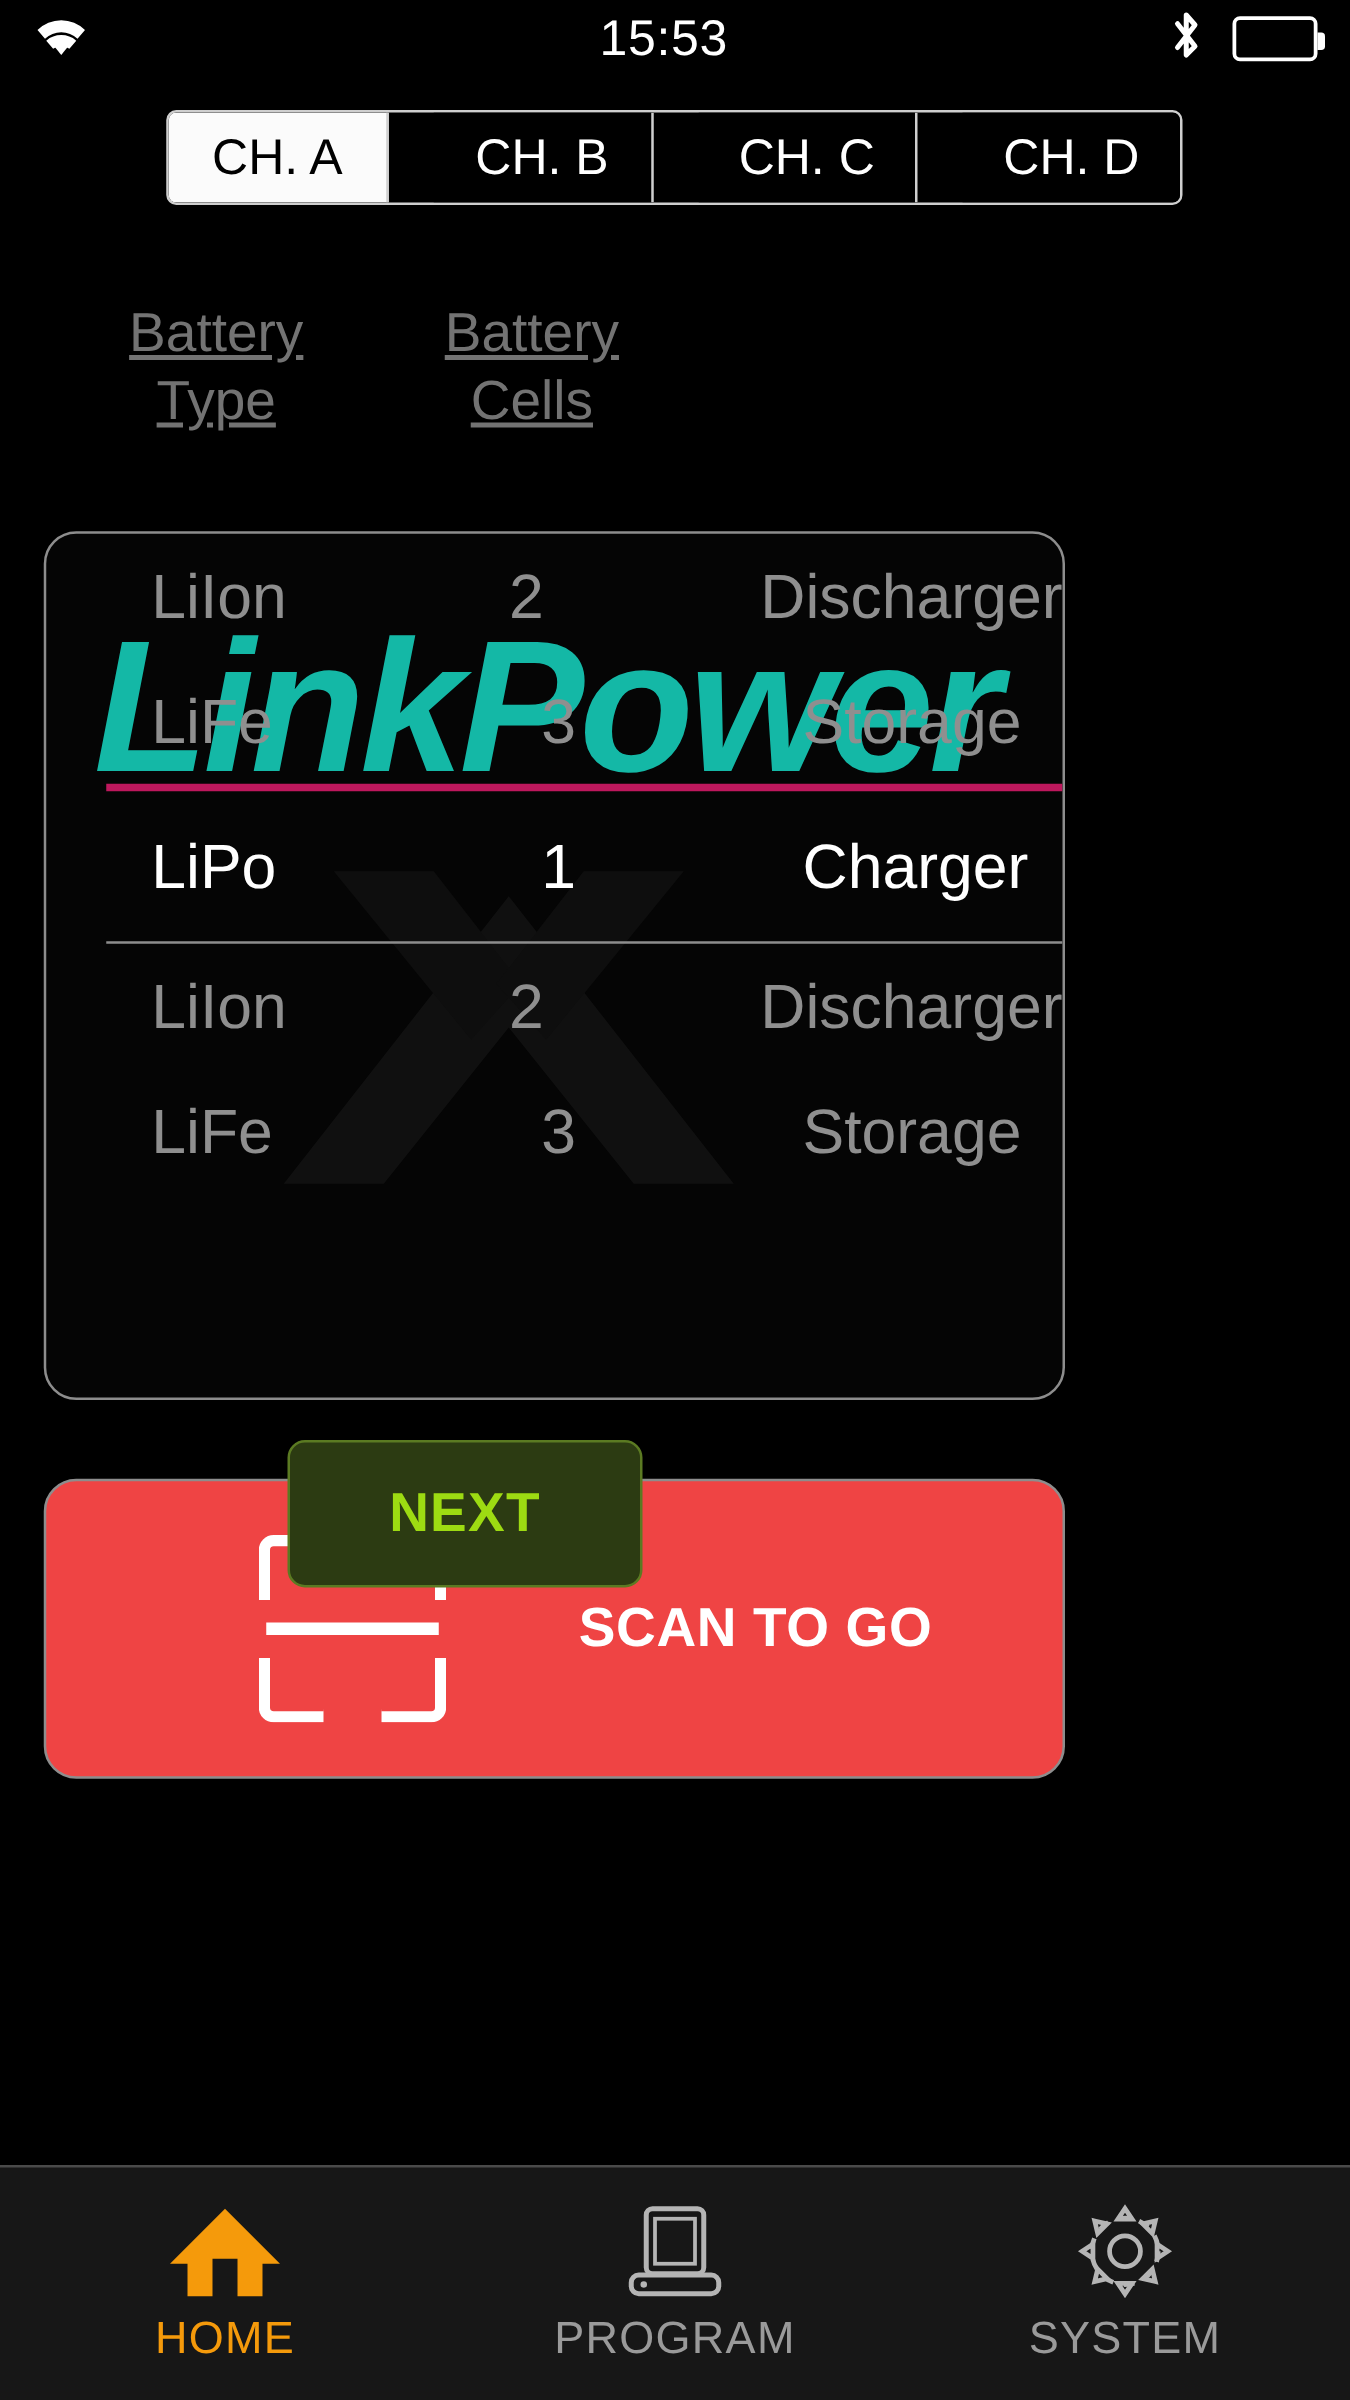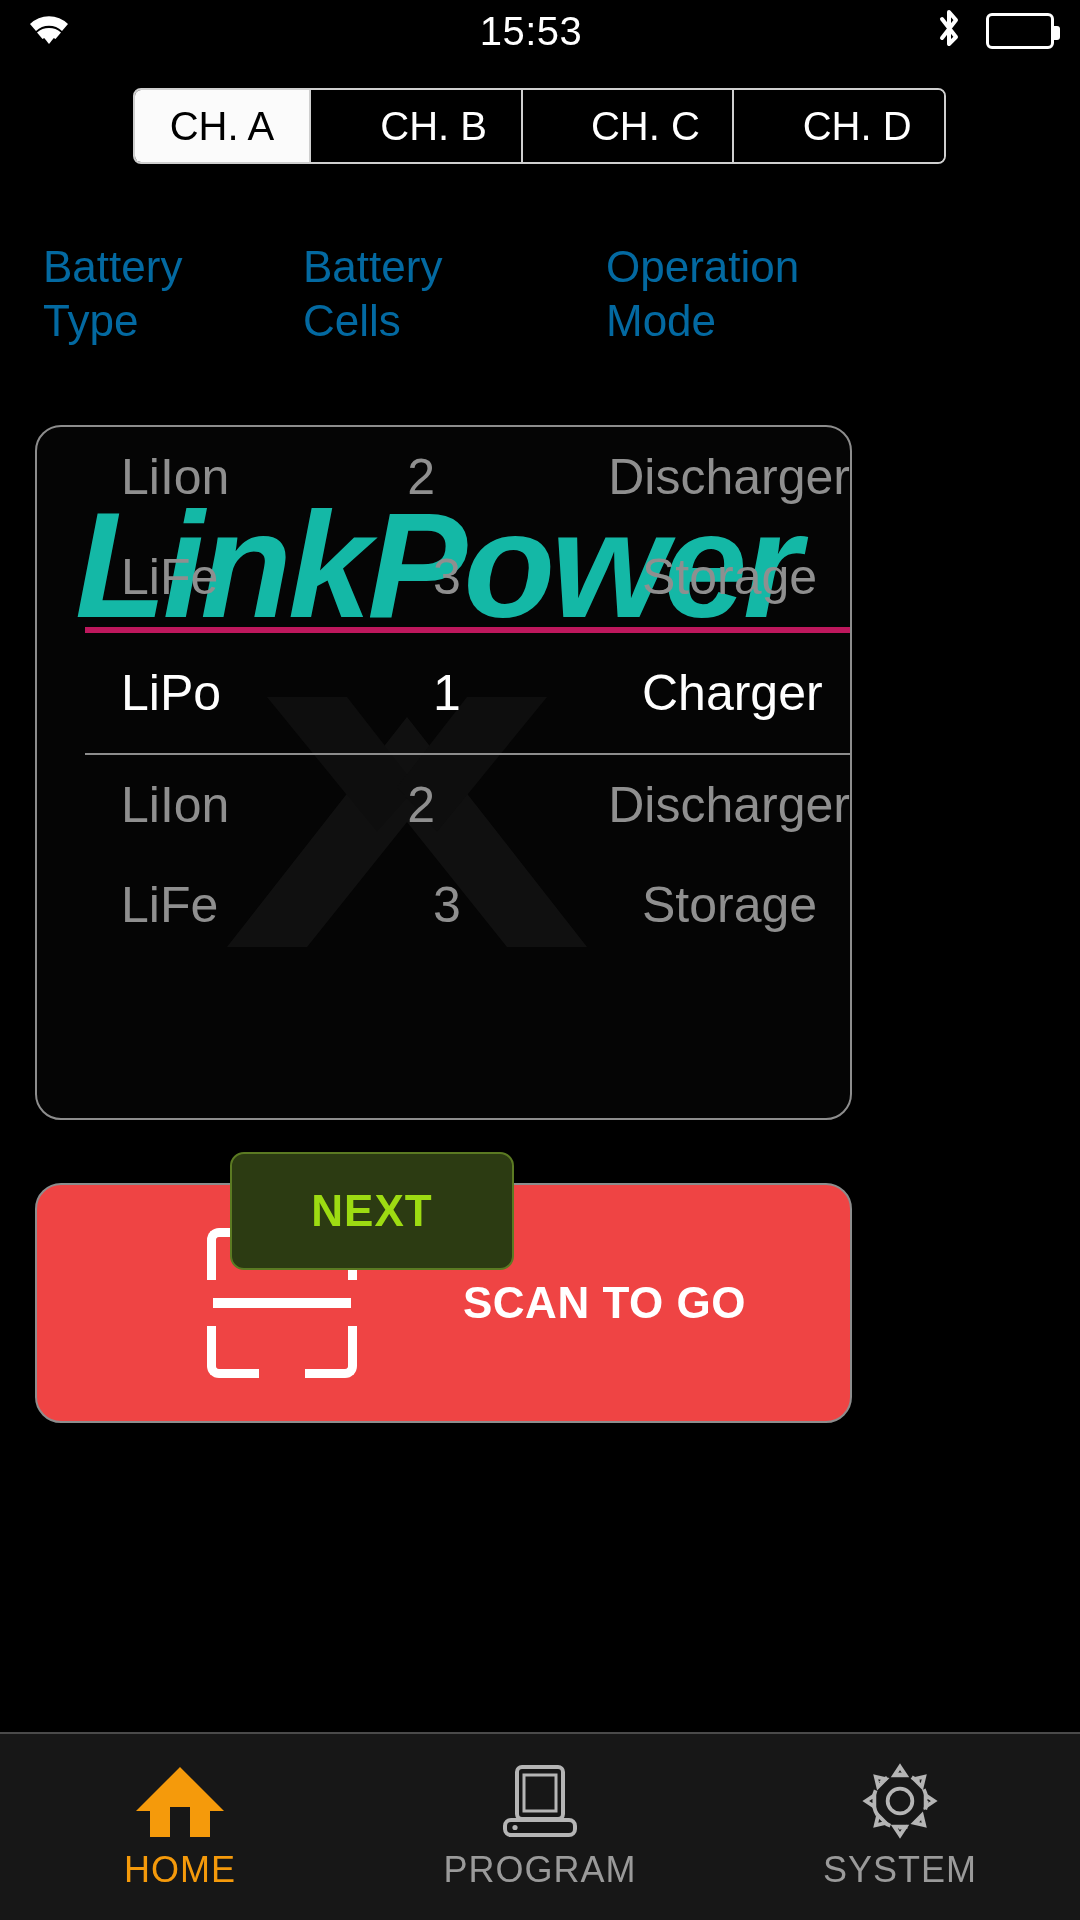--- a/index.html
+++ b/index.html
@@ -49,22 +49,22 @@
   }
   .tab:last-child{border-right:none;}
   .tab.active{background:#fbfbfb; color:#000;}
 
   
   .col-headers{
     position:absolute; top:240px; left:35px; width:1010px; height:90px;
     display:flex;
   }
   .col-h{
-    color:#0369a1; font-size:44px; line-height:1.22;
-    white-space:pre-line;
+    color:#737373; font-size:44px; line-height:1.22;
+    text-align:center; white-space:pre-line;text-decoration:underline;
   }
   .col-h.c1{width:260px; margin-left:8px;}
   .col-h.c2{width:245px;}
   .col-h.c3{width:380px; margin-left:58px;}
 
   
   .card{
     position:absolute; top:425px; left:35px;
     width:817px; height:695px;
     border:2px solid #8d8d8d; border-radius:26px;
@@ -182,22 +182,20 @@
   <div class="tab">CH. B</div>
   <div class="tab">CH. C</div>
   <div class="tab">CH. D</div>
 </div>
 
 <div class="col-headers">
   <div class="col-h c1">Battery
 Type</div>
   <div class="col-h c2">Battery
 Cells</div>
-  <div class="col-h c3">Operation
-Mode</div>
 </div>
 
 <div class="card">
   <div class="watermark">LinkPower</div>
   <svg class="wm-x" viewBox="0 0 400 300">
     <path d="M20 290 L200 60 L380 290 L300 290 L200 165 L100 290 Z" fill="#131313"></path>
     <path d="M60 40 L140 40 L210 130 L170 175 Z" fill="#101010"></path>
     <path d="M340 40 L260 40 L190 130 L230 175 Z" fill="#101010"></path>
   </svg>
 

